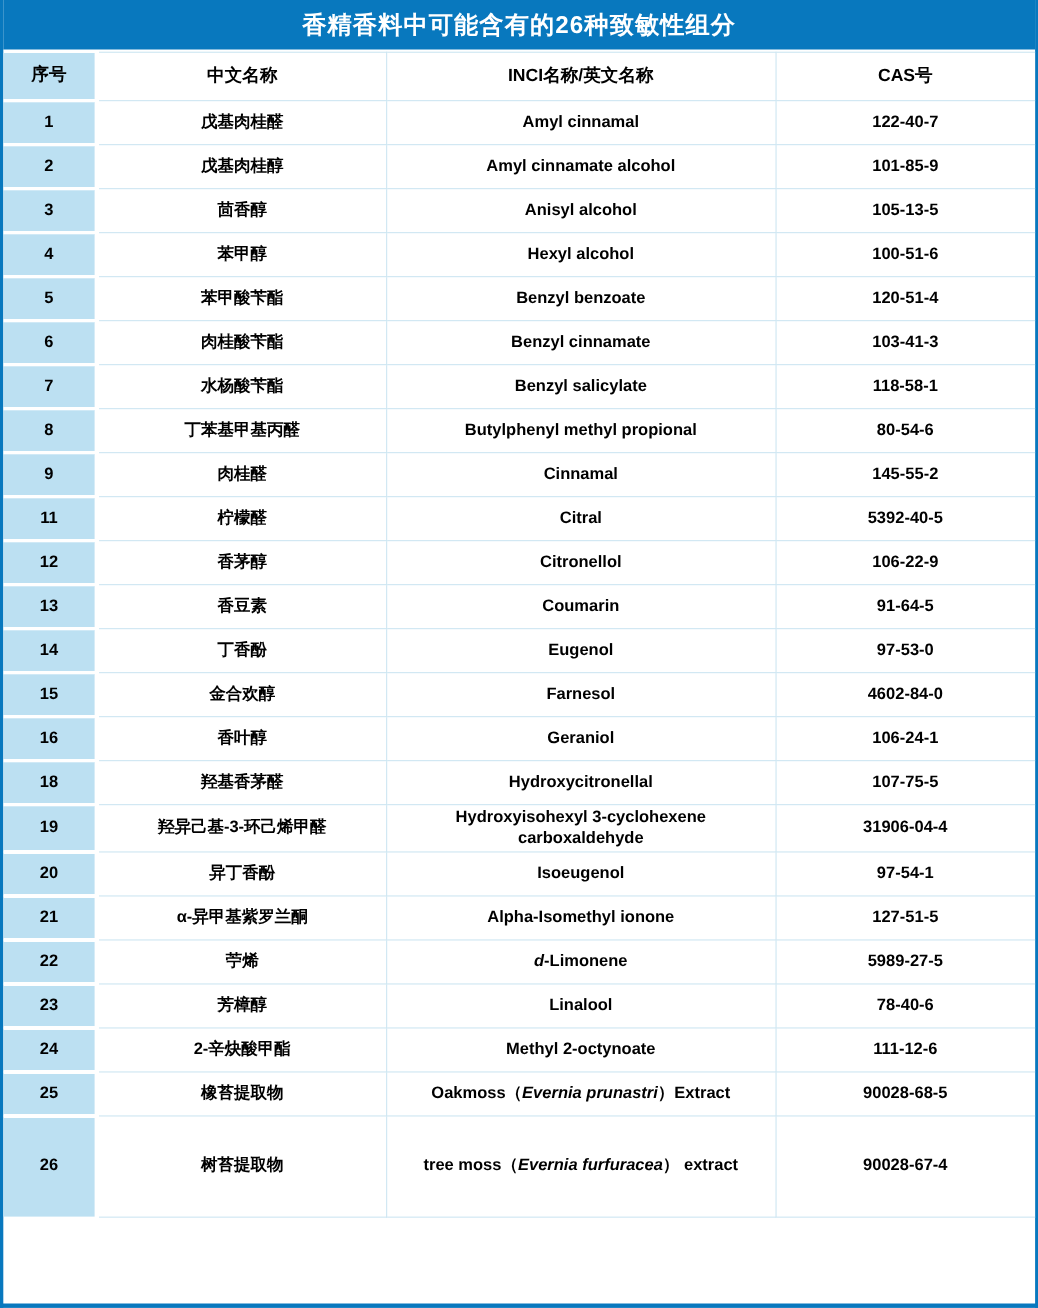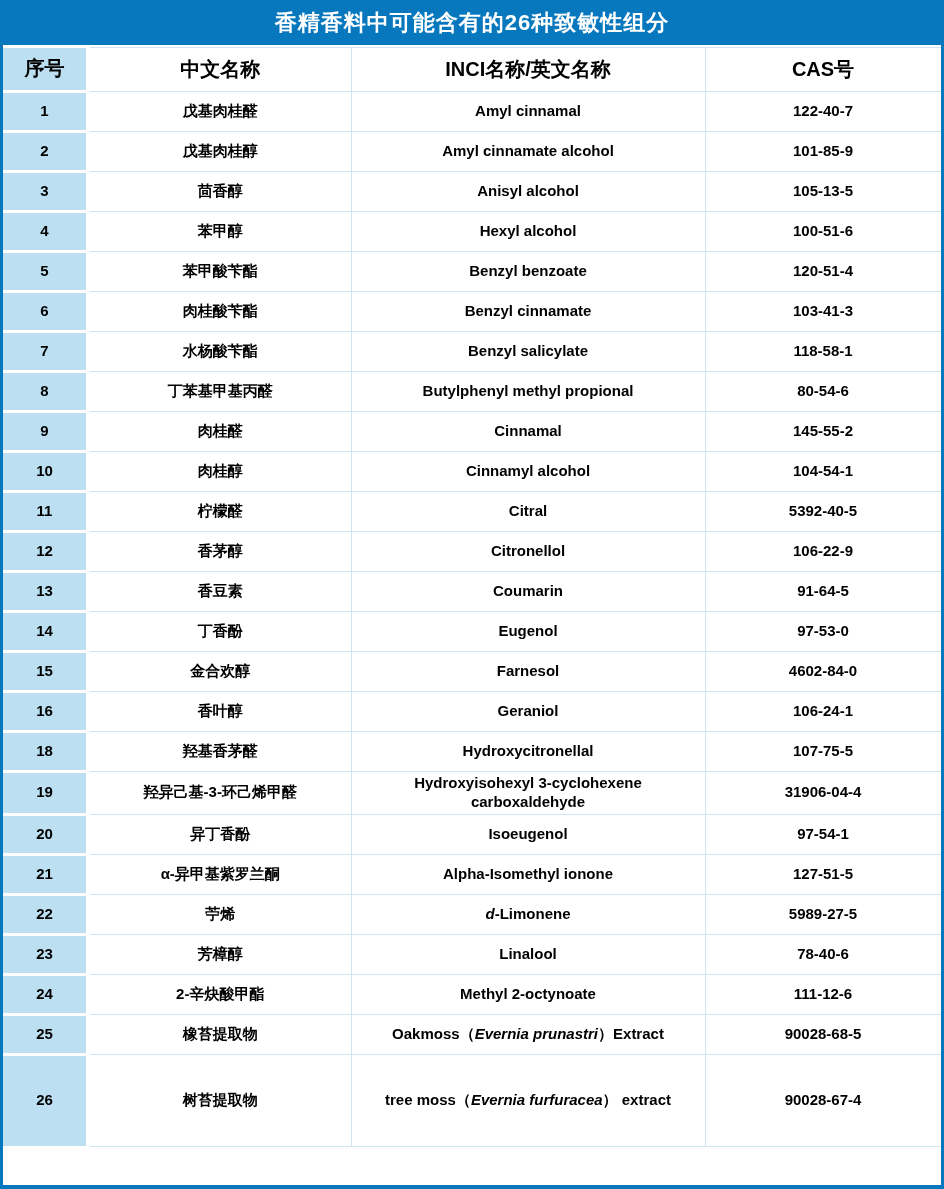--- a/index.html
+++ b/index.html
@@ -60,21 +60,21 @@
     line-height: 1.25;
   }
   
   th:first-child, td:first-child {
     background: var(--col1-bg, #BCE0F2);
     border: none;
     border-right: 4px solid #ffffff;
     border-bottom: 3px solid #ffffff;
   }
   thead th {
-    font-size: 20px;
+    font-size: 16px;
     font-weight: 700;
     height: 44px;
   }
   tbody tr { height: 40px; }
   tbody tr:last-child { height: 92px; padding-left: 12px; }
   tbody tr:last-child td:first-child { border-bottom: none; }
   td i { font-style: italic; }
 </style>
 </head>
 <body>
@@ -146,26 +146,20 @@
           <td>Butylphenyl methyl propional</td>
           <td>80-54-6</td>
         </tr>
         <tr>
           <td>9</td>
           <td>肉桂醛</td>
           <td>Cinnamal</td>
           <td>145-55-2</td>
         </tr>
         <tr>
-          <td>10</td>
-          <td>肉桂醇</td>
-          <td>Cinnamyl alcohol</td>
-          <td>104-54-1</td>
-        </tr>
-        <tr>
           <td>11</td>
           <td>柠檬醛</td>
           <td>Citral</td>
           <td>5392-40-5</td>
         </tr>
         <tr>
           <td>12</td>
           <td>香茅醇</td>
           <td>Citronellol</td>
           <td>106-22-9</td>

